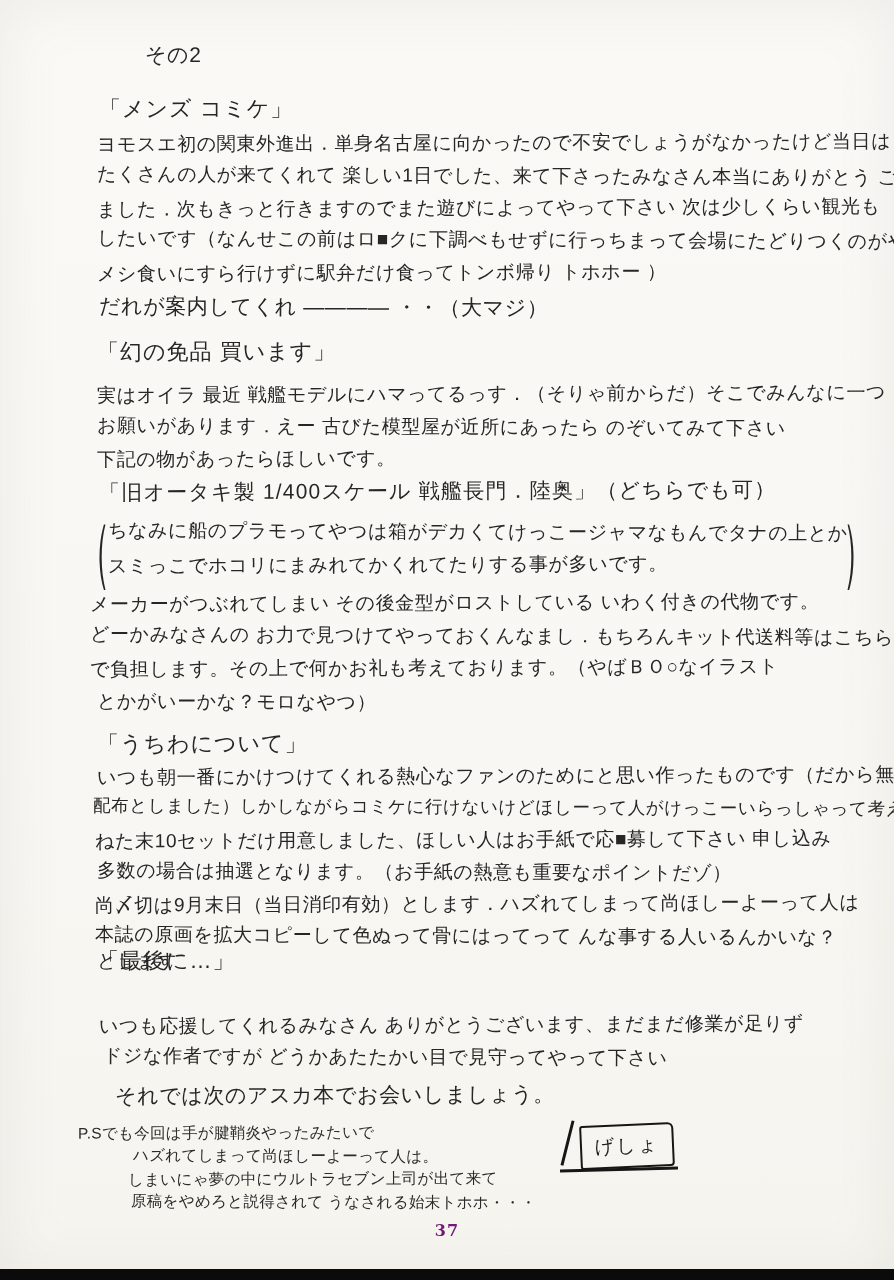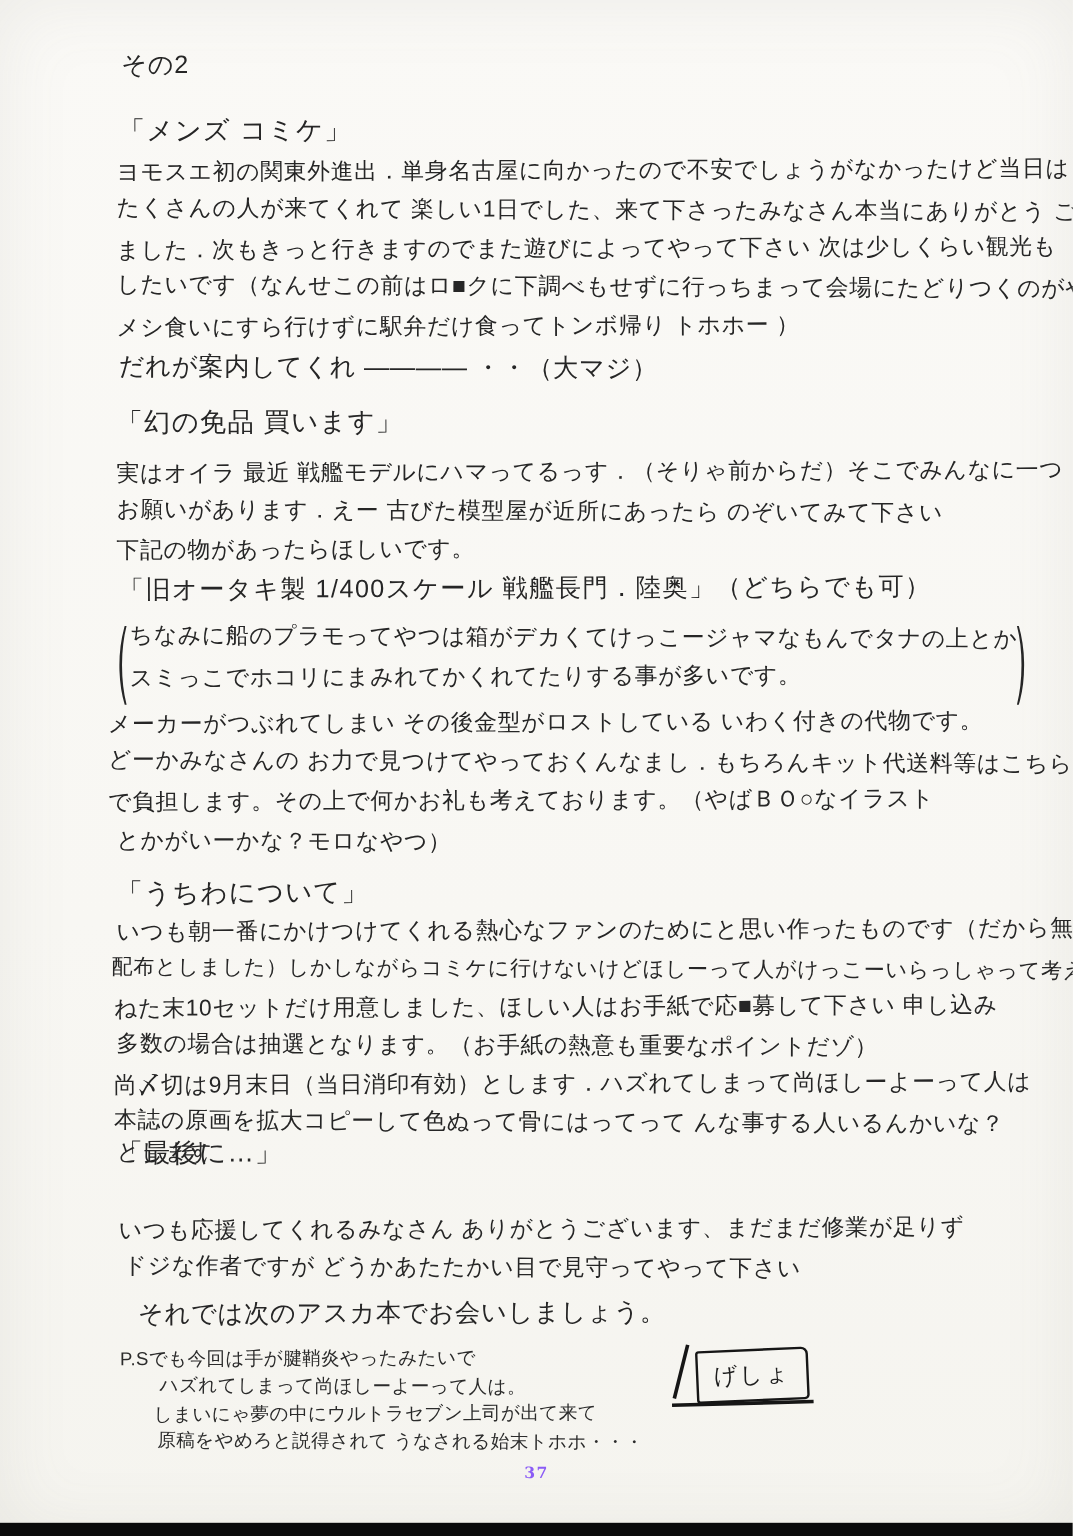--- a/index.html
+++ b/index.html
@@ -13,21 +13,21 @@
     background:linear-gradient(180deg,#faf9f6 0%,#f8f7f3 60%,#f5f4ef 100%);
     box-shadow:inset 0 0 60px rgba(120,115,105,0.10);
   }
   .line{
     position:absolute;white-space:nowrap;color:#262626;
     font-size:19px;letter-spacing:0.6px;line-height:1;
     transform:rotate(-0.25deg);
   }
   .line.alt{transform:rotate(0.25deg);}
   .title{font-size:22px;letter-spacing:1px;}
-  .note{font-size:21px;}
+  .note{font-size:21px;margin-left:44px;}
   .item{font-size:21px;letter-spacing:1.2px;}
   .big{font-size:21px;}
   .longline{font-size:17.5px;}
   .ps{font-size:15.5px;letter-spacing:0.3px;color:#2b2b2b;}
   .paren{
     position:absolute;font-size:30px;color:#262626;
     transform:scaleY(2.55);transform-origin:top left;line-height:1;
   }
   .sig-slash{
     position:absolute;left:566px;top:1120px;width:2.5px;height:46px;
@@ -41,21 +41,21 @@
     font-size:19px;color:#1d1d1d;letter-spacing:2px;
     background:transparent;
   }
   .sig-underline{
     position:absolute;left:560px;top:1168px;width:118px;height:2.5px;
     background:#161616;transform:rotate(-1.5deg);
   }
   .page-num{
     position:absolute;left:0;right:0;top:1221px;text-align:center;
     font-family:"DejaVu Serif","Liberation Serif",serif;
-    font-size:13px;font-weight:bold;color:#8b5cf6;letter-spacing:1px;
+    font-size:16px;font-weight:bold;color:#701a75;letter-spacing:1px;
   }
   .scan-edge{
     position:absolute;left:0;right:0;bottom:0;height:11px;background:#0b0b0b;
   }
 </style>
 </head>
 <body>
 
 <div class="paper"></div>
 
@@ -92,21 +92,21 @@
 <div class="line alt" style="left:97px;top:862px">多数の場合は抽選となります。（お手紙の熱意も重要なポイントだゾ）</div>
 <div class="line" style="left:95px;top:894px">尚〆切は9月末日（当日消印有効）とします．ハズれてしまって尚ほしーよーって人は</div>
 <div class="line alt" style="left:95px;top:926px">本誌の原画を拡大コピーして色ぬって骨にはってって んな事する人いるんかいな？</div>
 <div class="line" style="left:97px;top:951px">とします</div>
 
 <div class="line title" style="left:97px;top:950px">「最後に…」</div>
 <div class="line" style="left:99px;top:1015px">いつも応援してくれるみなさん ありがとうございます、まだまだ修業が足りず</div>
 <div class="line alt" style="left:103px;top:1047px">ドジな作者ですが どうかあたたかい目で見守ってやって下さい</div>
 <div class="line big" style="left:115px;top:1084px">それでは次のアスカ本でお会いしましょう。</div>
 
-<div class="line ps" style="left:100px;top:1125px">P.Sでも今回は手が腱鞘炎やったみたいで</div>
+<div class="line ps" style="left:78px;top:1125px">P.Sでも今回は手が腱鞘炎やったみたいで</div>
 <div class="line ps alt" style="left:133px;top:1148px">ハズれてしまって尚ほしーよーって人は。</div>
 <div class="line ps" style="left:128px;top:1171px">しまいにゃ夢の中にウルトラセブン上司が出て来て</div>
 <div class="line ps alt" style="left:131px;top:1194px">原稿をやめろと説得されて うなされる始末トホホ・・・</div>
 
 <div class="sig-slash"></div>
 <div class="sig-box">
   <span>げしょ</span>
 </div>
 <div class="sig-underline"></div>
 

